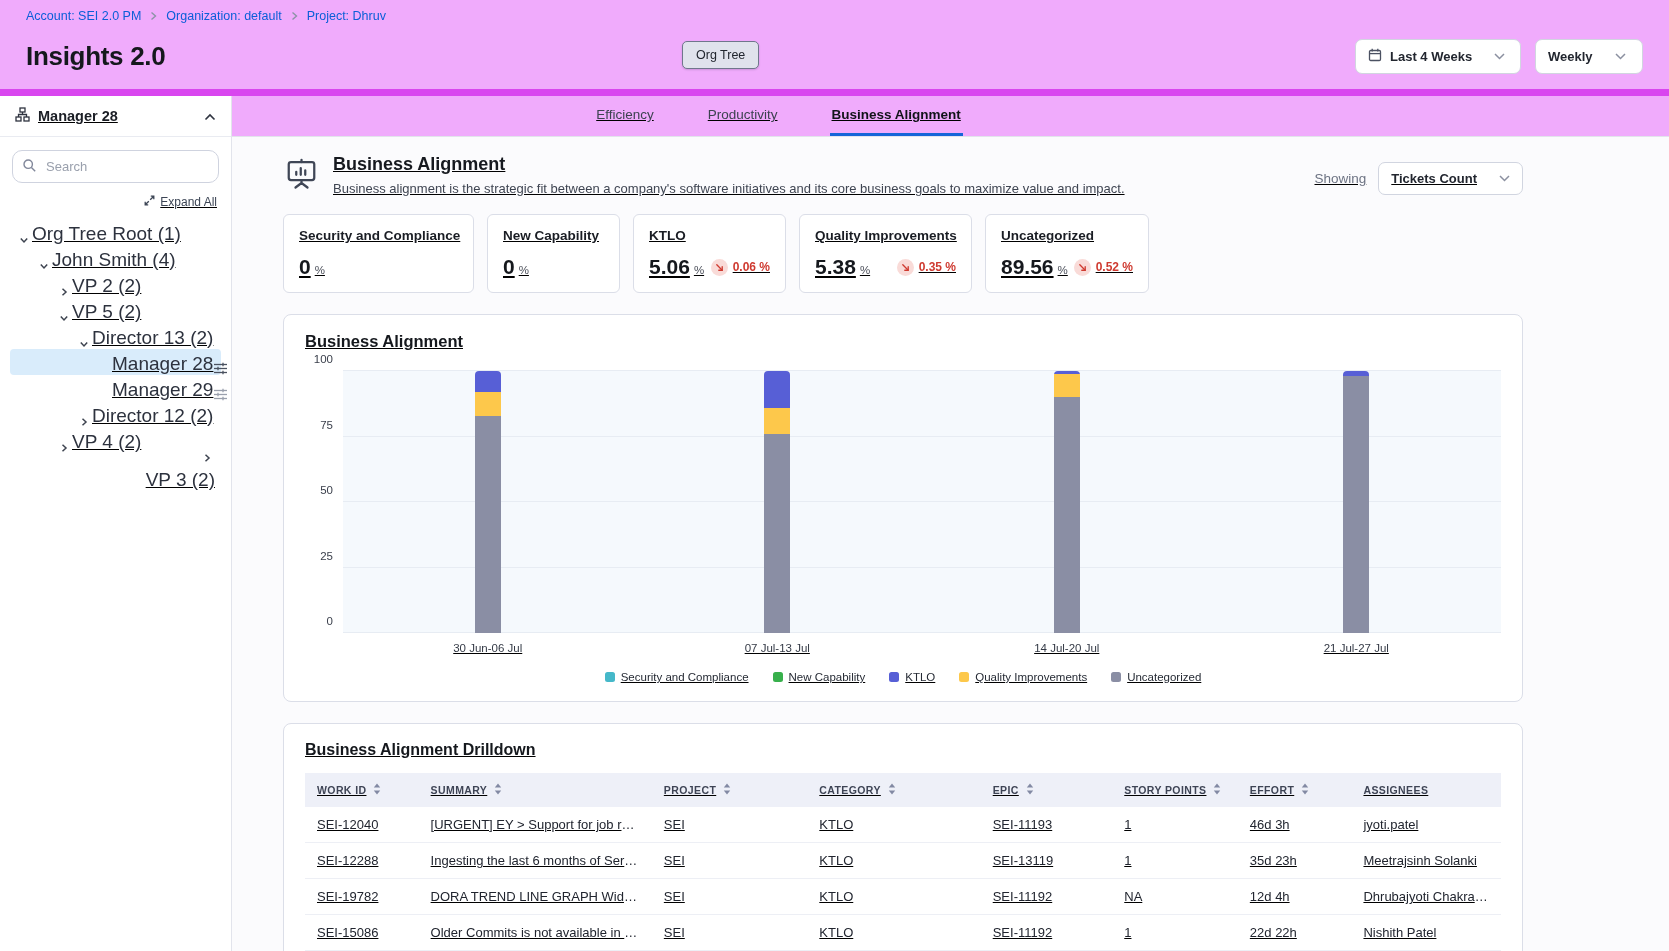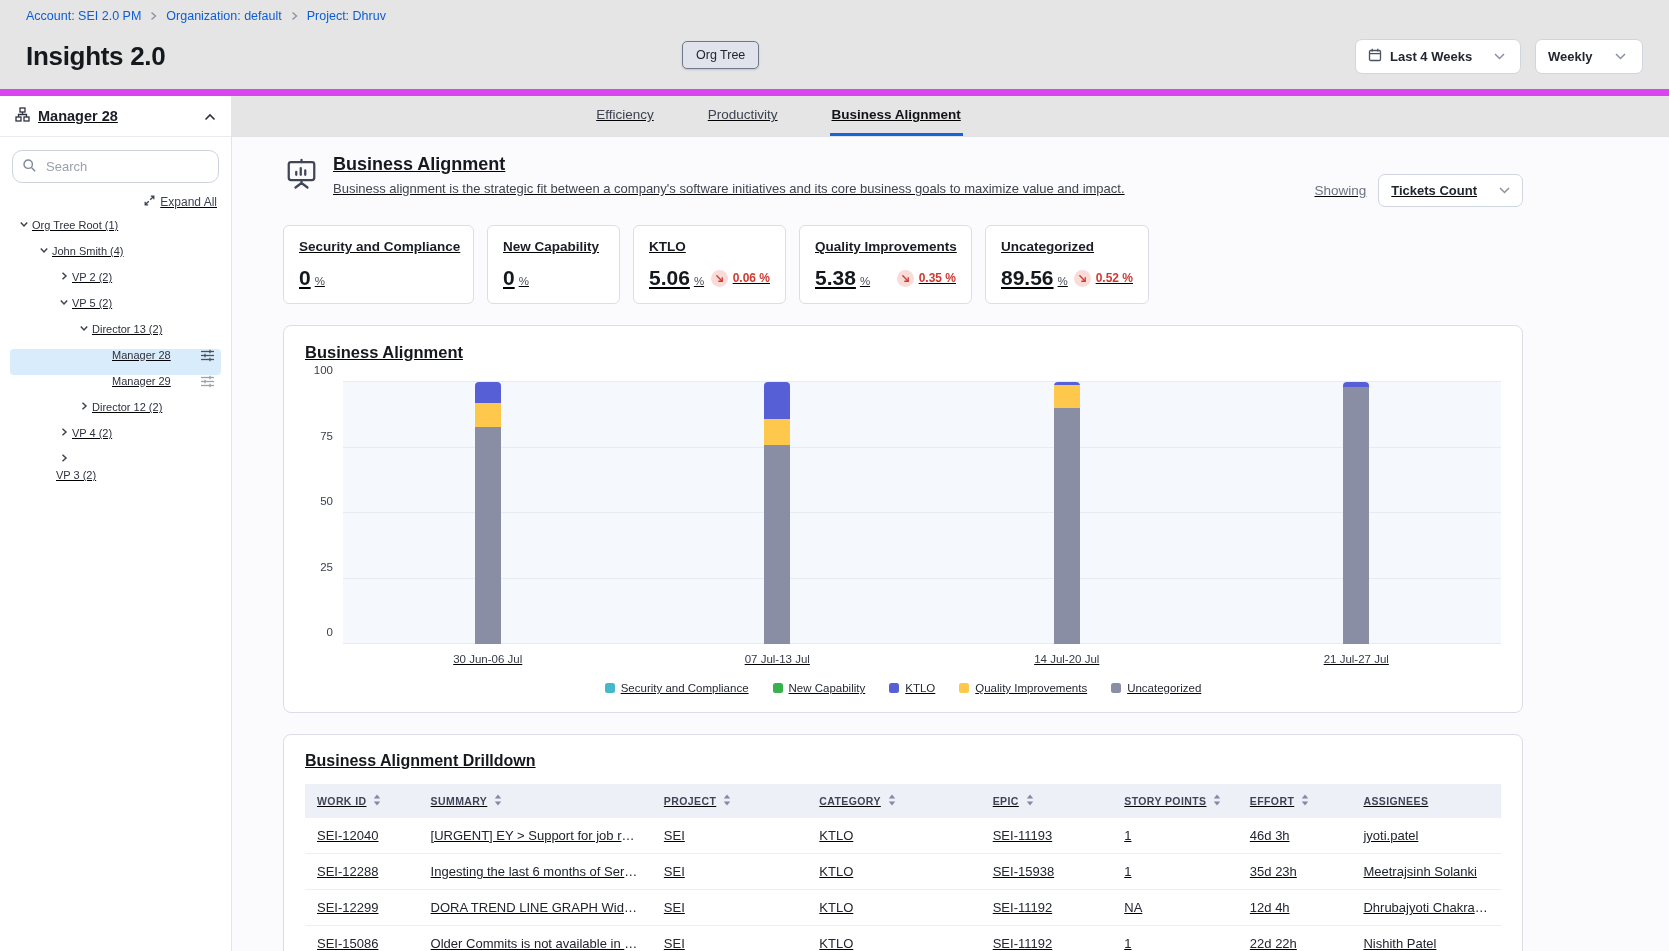--- a/index.html
+++ b/index.html
@@ -1,17 +1,17 @@
 <!DOCTYPE html>
 <html><head>
 <meta charset="utf-8">
 <style>
   * { box-sizing: border-box; margin: 0; padding: 0; }
   body { font-family: "Liberation Sans", sans-serif; background:#fff; }
-  .page { width:1669px; height:951px; background:#e5e5e5; overflow:hidden; display:flex; flex-direction:column; position:relative; }
+  .page { width:1669px; height:951px; background:#f0abfc; overflow:hidden; display:flex; flex-direction:column; position:relative; }
 
   
   .top { padding:9px 26px 0 26px; }
   .breadcrumb { display:flex; align-items:center; gap:9px; font-size:12.5px; color:#0b5ed8; }
   .breadcrumb a { color:#0b5ed8; text-decoration:none; cursor:pointer; }
   .crumb-sep svg { display:block; }
   .header-row { position:relative; display:flex; align-items:center; margin-top:16px; padding-bottom:15px; }
   .page-title { font-size:26px; font-weight:800; color:#15181d; letter-spacing:-0.3px; }
   .org-tree-btn { position:absolute; left:656px; top:2px; background:#e0e2ec; border:1px solid #70768c; border-radius:5px; padding:6px 13px; font-size:12.5px; color:#22262f; font-family:"Liberation Sans",sans-serif; cursor:pointer; box-shadow:0 1px 2px rgba(40,45,60,.18); }
   .header-controls { margin-left:auto; display:flex; gap:14px; }
@@ -27,42 +27,42 @@
   .sidebar { width:232px; flex:0 0 232px; border-right:1px solid #e2e4ec; background:#fff; display:flex; flex-direction:column; }
   .sidebar-header { height:41px; display:flex; align-items:center; gap:8px; padding:0 15px; border-bottom:1px solid #e9ebf1; }
   .sidebar-header .sb-title { font-size:14.5px; font-weight:800; color:#1b1e25; flex:1; }
   .search-wrap { margin:13px 12px 4px 12px; position:relative; }
   .search-wrap input { width:100%; height:33px; border:1px solid #cfd3df; border-radius:10px; padding:0 10px 0 33px; font-size:13px; color:#2c313c; font-family:"Liberation Sans",sans-serif; outline:none; }
   .search-wrap input::placeholder { color:#9aa0ad; }
   .search-wrap .search-ic { position:absolute; left:10px; top:8px; }
   .expand-row { display:flex; justify-content:flex-end; padding:8px 14px 6px 14px; }
   .expand-link { display:flex; align-items:center; gap:5px; font-size:12px; color:#3c4555; cursor:pointer; }
   .tree { padding:4px 10px; }
-  .tree-item { display:flex; align-items:flex-start; height:26px; border-radius:4px; font-size:11px; color:#2d323e; cursor:pointer; padding-right:6px; }
+  .tree-item { display:flex; align-items:flex-end; height:26px; border-radius:4px; font-size:19px; color:#2d323e; cursor:pointer; padding-right:6px; }
   .tree-item .chev-box { width:16px; display:flex; justify-content:center; flex:0 0 16px; }
   .tree-item .t-label { white-space:nowrap; }
   .tree-item.selected { background:#d9ecfb; }
   .tree-item .sliders { margin-left:auto; display:flex; }
 
   
   .main { flex:1; display:flex; flex-direction:column; min-width:0; }
   .tabbar { height:41px; border-bottom:1px solid #e2e4ec; display:flex; justify-content:center; align-items:stretch; gap:34px; }
   .tabbar-inner { display:flex; gap:50px; transform:translateX(-172px); }
   .tab { display:flex; align-items:center; font-size:13.5px; color:#3c4250; cursor:pointer; border-bottom:3px solid transparent; padding:0 2px; }
   .tab.active { color:#111318; font-weight:800; border-bottom-color:#1565d8; }
 
   .content { flex:1; background:#fbfbfd; padding:17px 146px 0 51px; overflow:hidden; }
 
   
   .section-header { display:flex; align-items:flex-start; }
   .section-icon { margin-right:13px; margin-top:2px; }
   .section-titles { flex:1; }
   .section-title { font-size:18px; font-weight:800; color:#16191f; }
   .section-desc { font-size:13px; color:#3f4552; margin-top:6px; }
-  .showing-group { display:flex; align-items:center; gap:12px; margin-top:20px; }
+  .showing-group { display:flex; align-items:center; gap:12px; margin-top:8px; }
   .showing-label { font-size:13.5px; color:#6d7383; }
 
   
   .cards-row { display:flex; gap:13px; margin-top:18px; }
   .card { background:#fff; border:1px solid #dbdee8; border-radius:6px; padding:13px 15px; height:79px; display:flex; flex-direction:column; justify-content:space-between; }
   .card:nth-child(1){ width:191px; } .card:nth-child(2){ width:133px; }
   .card:nth-child(3){ width:153px; } .card:nth-child(4){ width:173px; } .card:nth-child(5){ width:164px; }
   .card-title { font-size:13.5px; font-weight:800; color:#1a1d24; white-space:nowrap; }
   .card-valrow { display:flex; align-items:center; }
   .card-value { font-size:21px; font-weight:800; color:#15181d; }
@@ -522,27 +522,27 @@
                   <td>SEI-11193</td>
                   <td>1</td>
                   <td>46d 3h</td>
                   <td>jyoti.patel</td>
                 </tr>
                 <tr>
                   <td>SEI-12288</td>
                   <td>Ingesting the last 6 months of ServiceN...</td>
                   <td>SEI</td>
                   <td>KTLO</td>
-                  <td>SEI-15938</td>
+                  <td>SEI-13119</td>
                   <td>1</td>
                   <td>35d 23h</td>
                   <td>Meetrajsinh Solanki</td>
                 </tr>
                 <tr>
-                  <td>SEI-12299</td>
+                  <td>SEI-19782</td>
                   <td>DORA TREND LINE GRAPH Widgets is n...</td>
                   <td>SEI</td>
                   <td>KTLO</td>
                   <td>SEI-11192</td>
                   <td>NA</td>
                   <td>12d 4h</td>
                   <td>Dhrubajyoti Chakraborty</td>
                 </tr>
                 <tr>
                   <td>SEI-15086</td>

